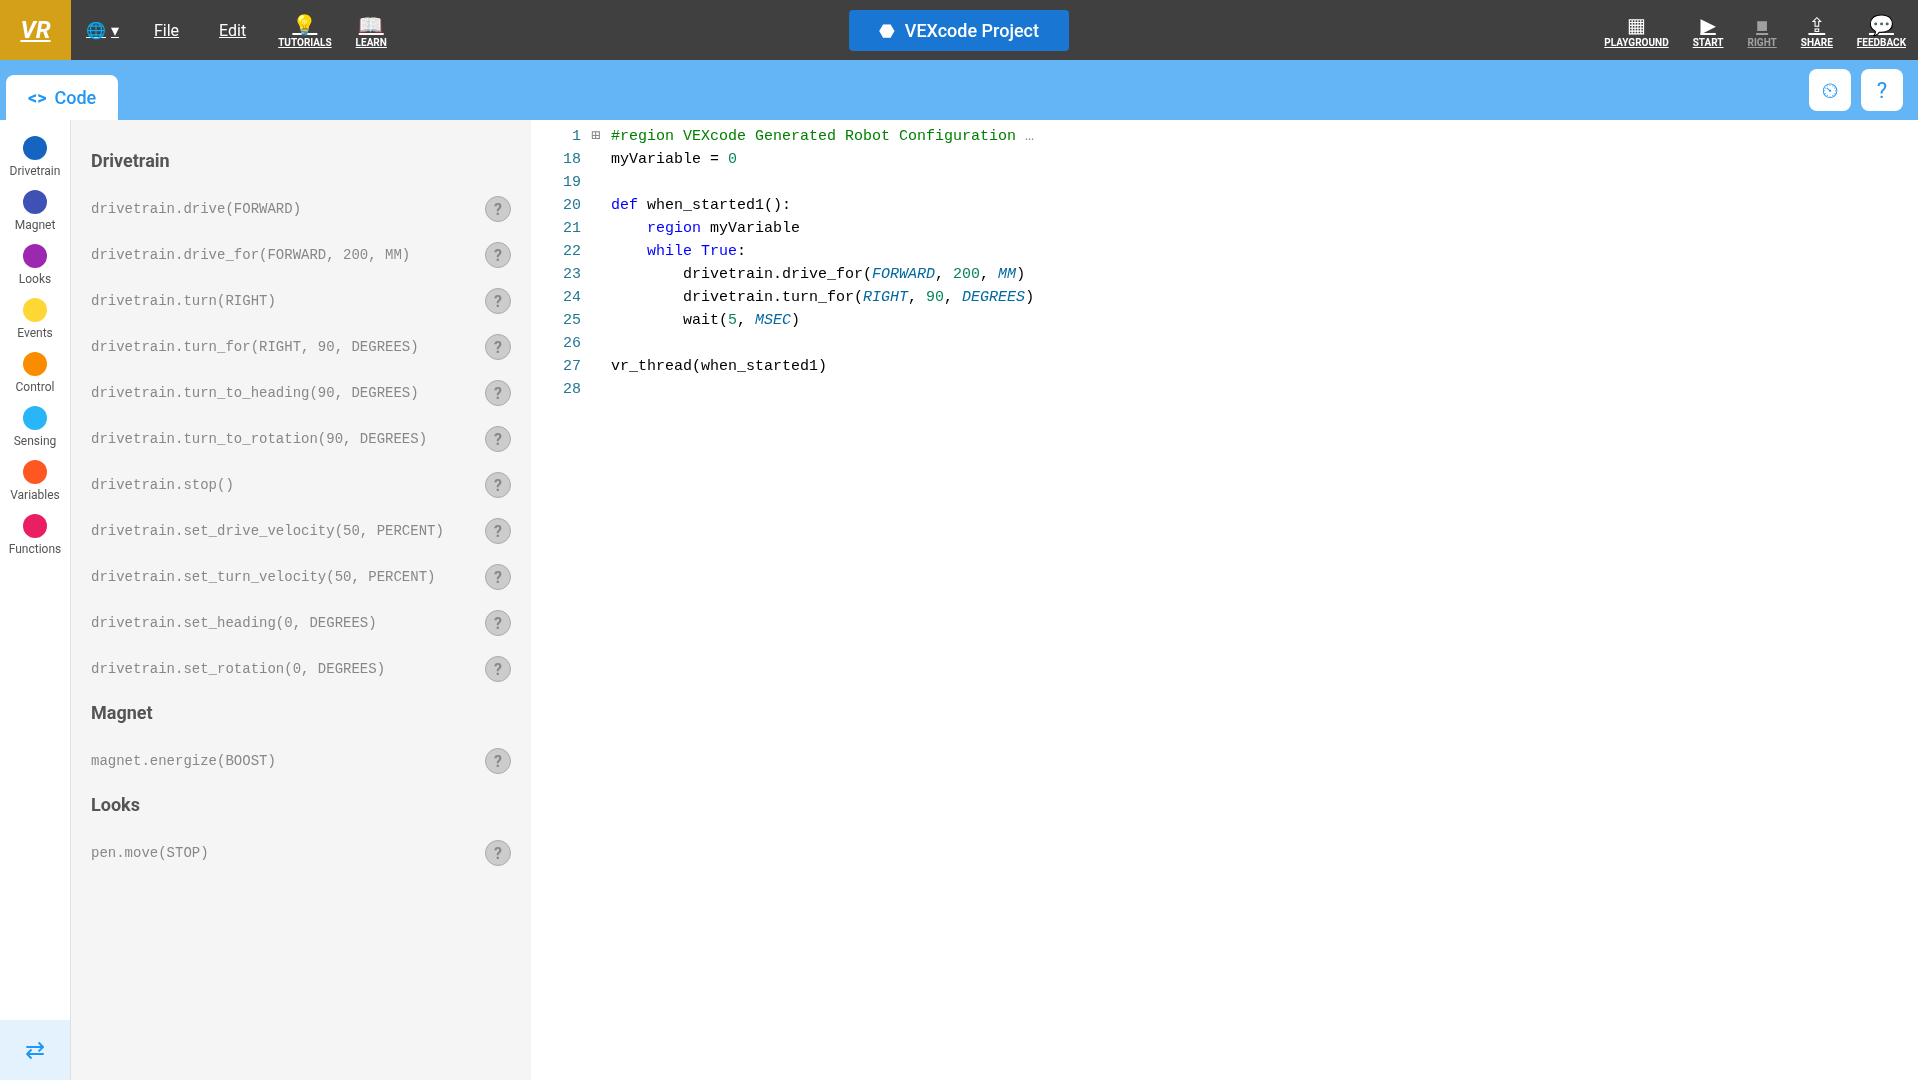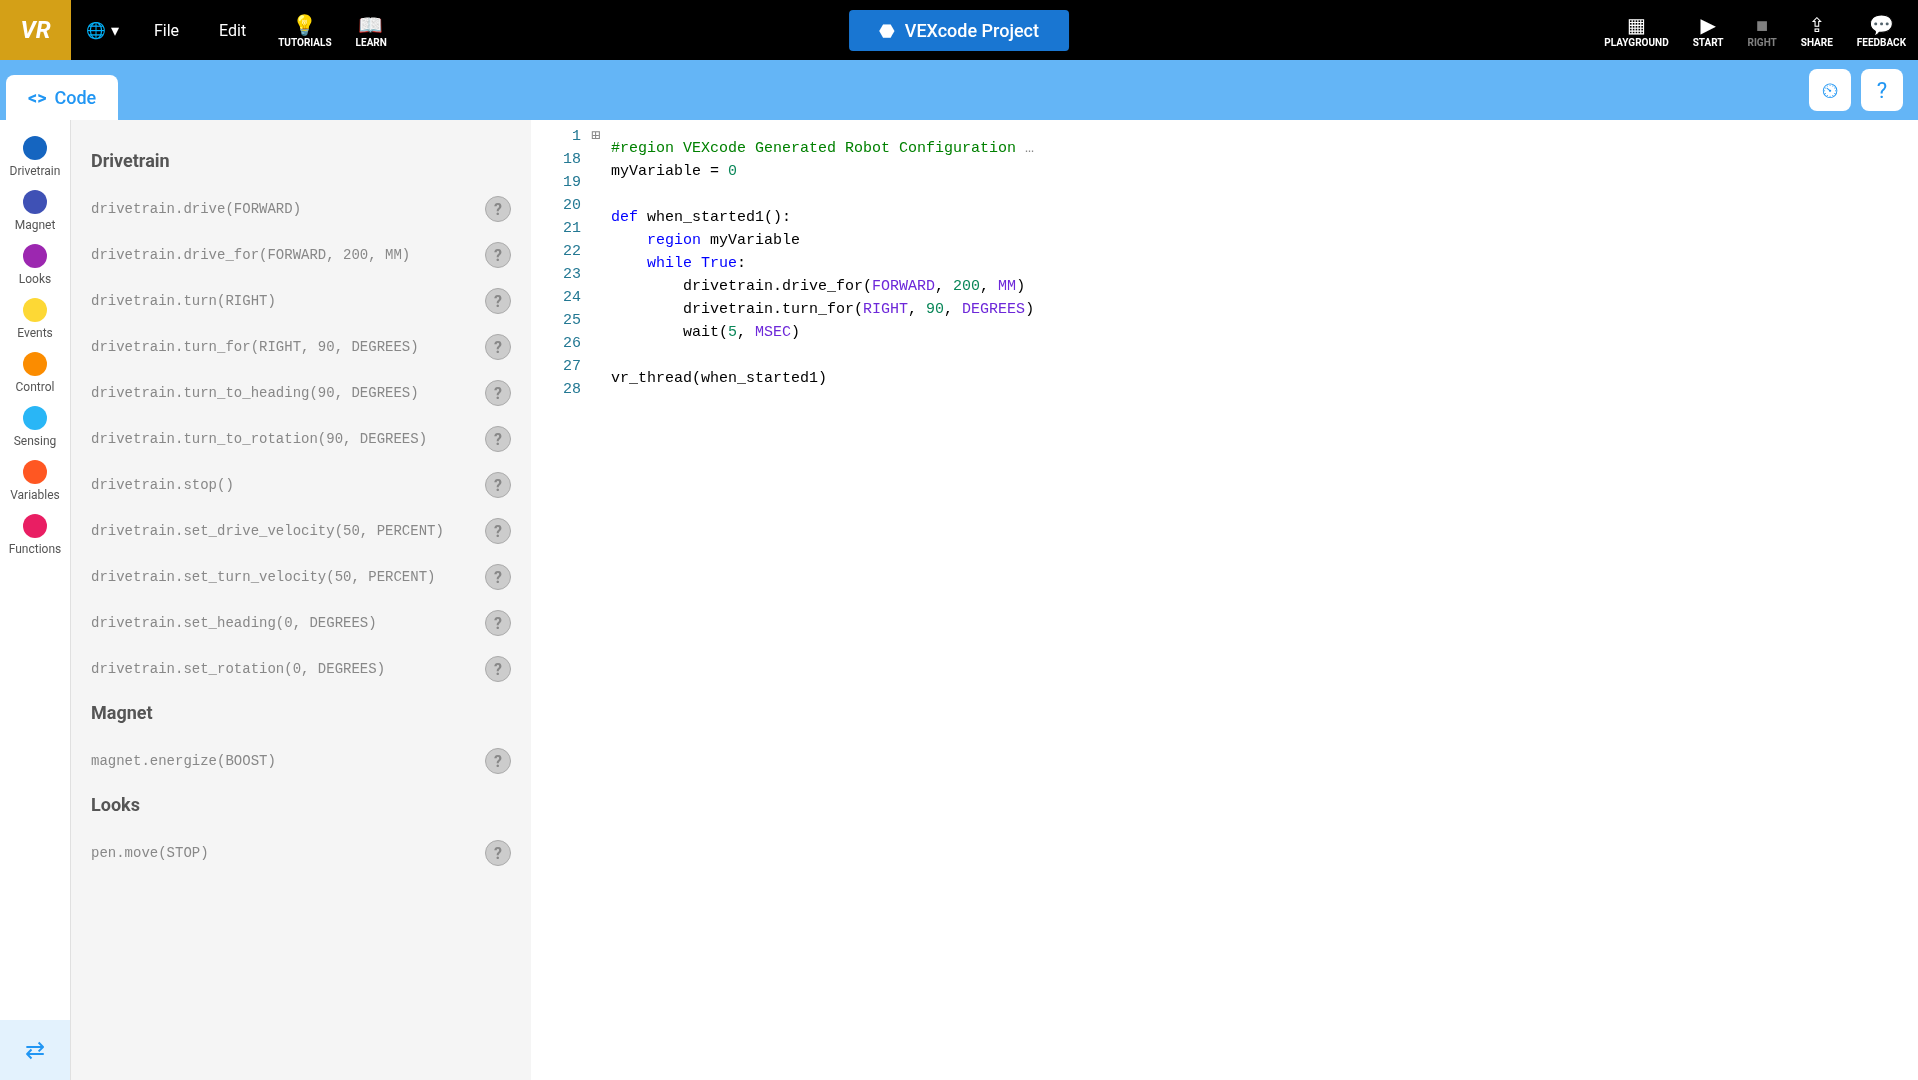--- a/index.html
+++ b/index.html
@@ -1,17 +1,17 @@
 <!DOCTYPE html>
 <html><head>
 <meta charset="utf-8">
 <style>
 * { margin: 0; padding: 0; box-sizing: border-box; }
 body { font-family: -apple-system, BlinkMacSystemFont, "Segoe UI", Roboto, sans-serif; background: #fff; overflow: hidden; width: 1918px; height: 1080px; transform-origin: top left; }
-.topbar { height: 60px; background: #000000; display: flex; align-items: center; color: #fff; position: relative; }
+.topbar { height: 60px; background: #404040; display: flex; align-items: center; color: #fff; position: relative; text-decoration: underline; }
 .vr-logo { width: 71px; height: 60px; background: #D4A017; display: flex; align-items: center; justify-content: center; font-weight: bold; font-style: italic; font-size: 24px; color: #fff; }
 .globe-btn { padding: 0 15px; display: flex; align-items: center; gap: 5px; cursor: pointer; }
 .menu-item { padding: 0 20px; font-size: 16px; cursor: pointer; }
 .top-icon-btn { display: flex; flex-direction: column; align-items: center; padding: 0 12px; cursor: pointer; }
 .top-icon-btn .icon { font-size: 20px; height: 24px; }
 .top-icon-btn .label { font-size: 10px; font-weight: bold; }
 .project-title { position: absolute; left: 50%; transform: translateX(-50%); background: #1976D2; padding: 10px 30px; border-radius: 4px; display: flex; align-items: center; gap: 10px; font-size: 18px; font-weight: 500; }
 .right-controls { margin-left: auto; display: flex; align-items: center; }
 .secondbar { height: 60px; background: #64B5F6; display: flex; align-items: center; }
 .code-tab { background: #fff; border-radius: 8px 8px 0 0; padding: 12px 22px; margin-left: 6px; margin-top: 15px; display: flex; align-items: center; gap: 8px; color: #2196F3; font-size: 18px; font-weight: 500; }
@@ -24,26 +24,26 @@
 .cat-label { font-size: 12px; color: #555; margin-top: 4px; }
 .convert-btn { position: absolute; bottom: 0; width: 100%; height: 60px; background: #E3F2FD; display: flex; align-items: center; justify-content: center; color: #2196F3; font-size: 24px; }
 .snippets { width: 460px; background: #f5f5f5; overflow-y: auto; padding: 20px 15px; }
 .snippet-header { font-size: 18px; font-weight: bold; color: #555; margin: 10px 0 15px 0; padding-left: 5px; }
 .snippet-row { display: flex; align-items: center; justify-content: space-between; padding: 10px 5px; gap: 38px; }
 .snippet-code { font-family: 'Courier New', monospace; font-size: 14px; color: #888; }
 .help-icon { width: 26px; height: 26px; border-radius: 50%; background: #ccc; color: #888; display: flex; align-items: center; justify-content: center; font-weight: bold; font-size: 16px; border: 1px solid #aaa; cursor: pointer; }
 .editor { flex: 1; background: #fff; display: flex; font-family: 'Consolas', 'Courier New', monospace; font-size: 15px; line-height: 23px; padding-top: 5px; }
 .gutter { width: 60px; text-align: right; color: #237893; padding-right: 10px; user-select: none; }
 .fold-col { width: 20px; color: #888; }
-.code-area { flex: 1; white-space: pre; margin-top: 12px; }
+.code-area { flex: 1; white-space: pre; }
 .tok-comment { color: #008000; }
 .tok-ellipsis { color: #888; }
 .tok-num { color: #098658; }
 .tok-kw { color: #0000ff; }
-.tok-const { color: #6d28d9; }
+.tok-const { color: #0369a1; font-style: italic; }
 .stop-disabled { opacity: 0.5; }
 </style>
 </head>
 <body>
 
 <div class="topbar">
   <div class="vr-logo">VR</div>
   <div class="globe-btn">
     <span>🌐</span>
     <span>▾</span>

